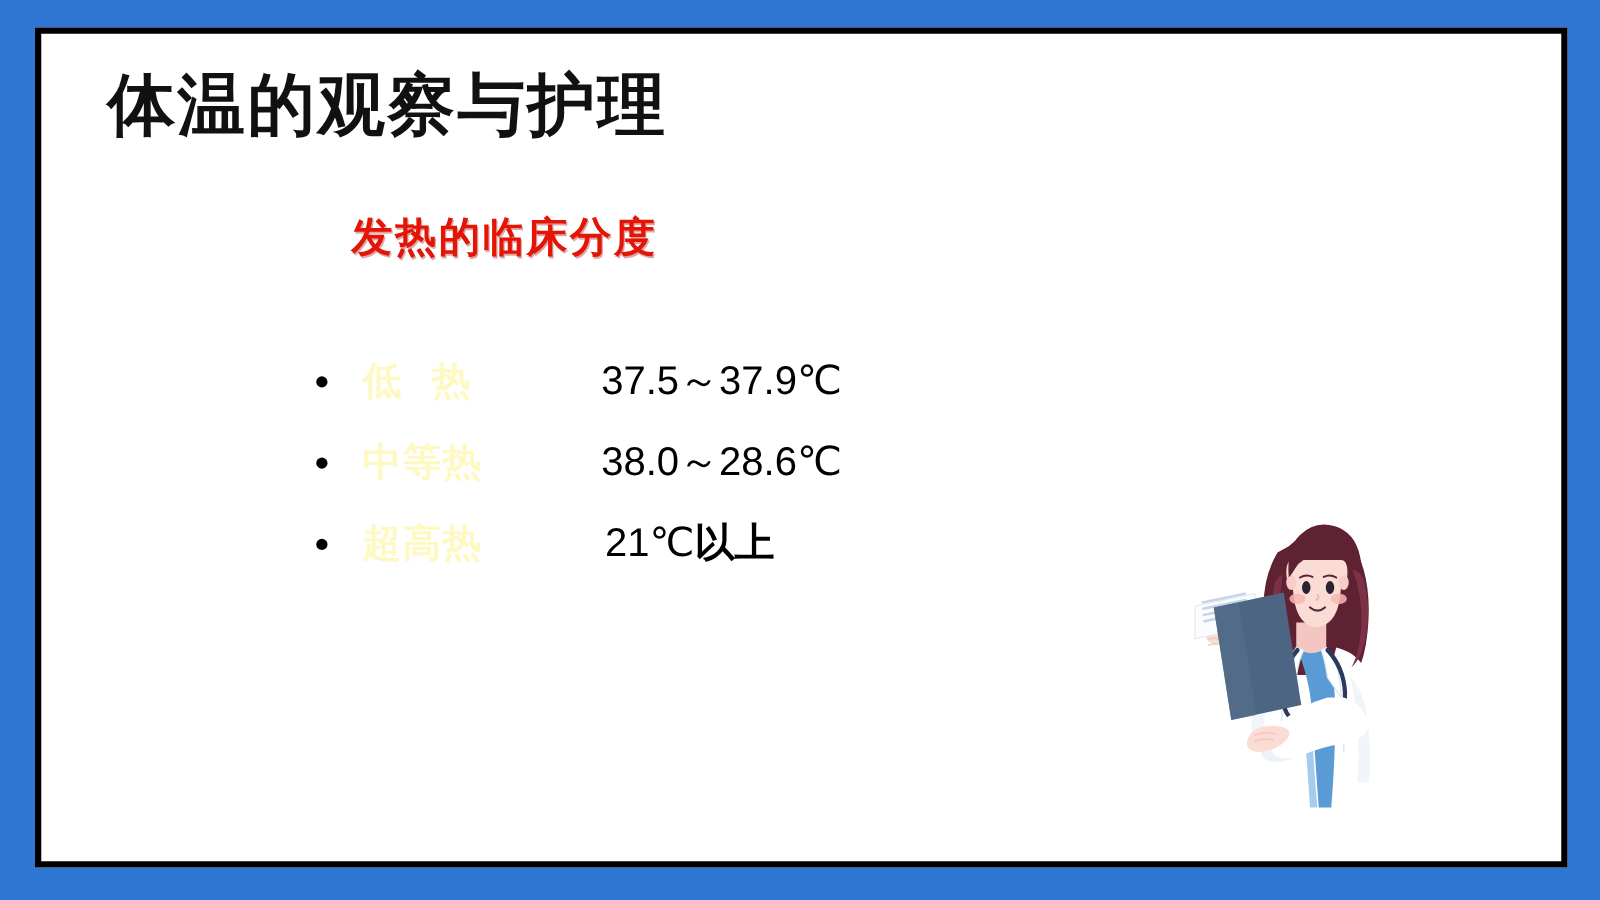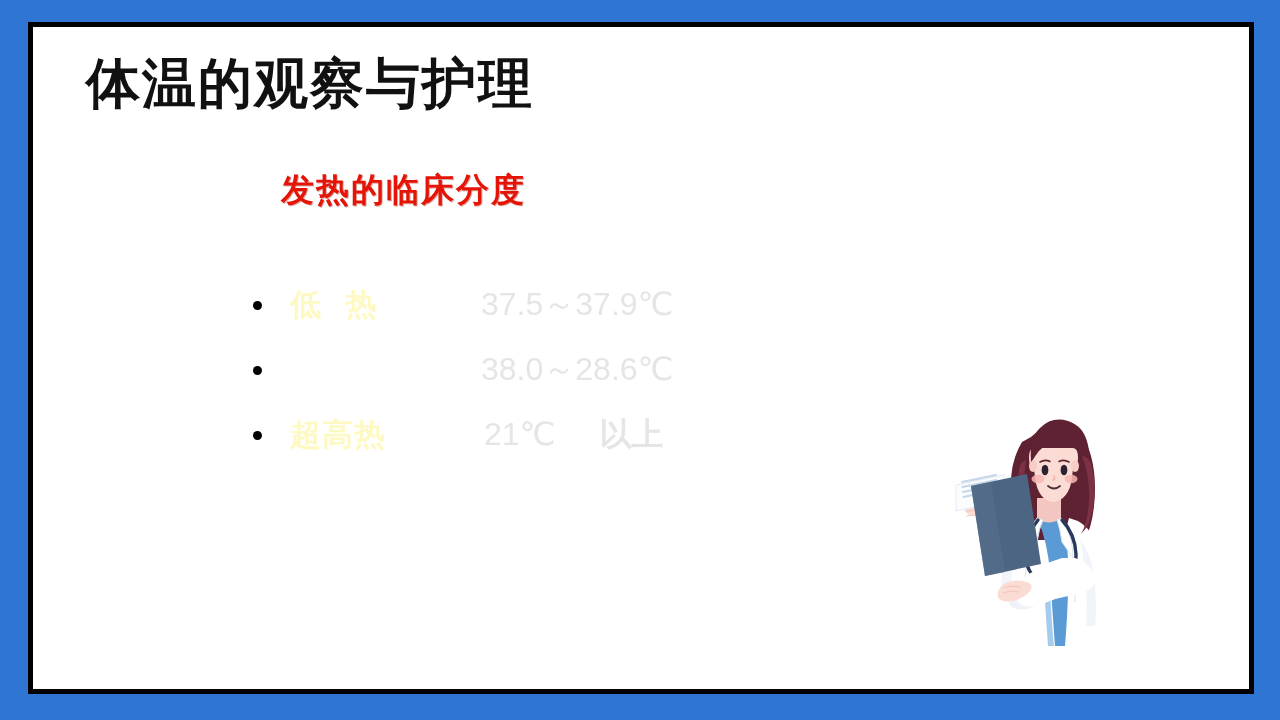--- a/index.html
+++ b/index.html
@@ -98,32 +98,31 @@
     letter-spacing: 1px;
   }
   .value {
     position: absolute;
     left: 231px;
     top: 50%;
     transform: translateY(-50%);
     font-family: "Liberation Sans", "DejaVu Sans", sans-serif;
     font-size: 32px;
     font-weight: 400;
-    color: #e5e5e5;
+    color: #000000;
     white-space: pre;
     letter-spacing: 0px;
   }
   .row.last .value {
     left: 234px;
     font-size: 32px;
   }
   .row.last .value .cn {
     font-family: "DejaVu Serif", "Liberation Serif", serif;
     font-weight: 700;
-    margin-left: 44px;
   }
 
   
   #doctor {
     position: absolute;
     left: 930px;
     top: 390px;
     width: 235px;
     height: 295px;
   }
@@ -145,20 +144,21 @@
     <div id="list">
 
       <div class="row">
         <span class="bullet"></span>
         <span class="term">低  热</span>
         <span class="value">37.5～37.9℃</span>
       </div>
 
       <div class="row">
         <span class="bullet"></span>
+        <span class="term">中等热</span>
         <span class="value">38.0～28.6℃</span>
       </div>
 
 
       <div class="row last">
         <span class="bullet"></span>
         <span class="term">超高热</span>
         <span class="value"><span>21℃</span><span class="cn">以上</span></span>
       </div>
 

